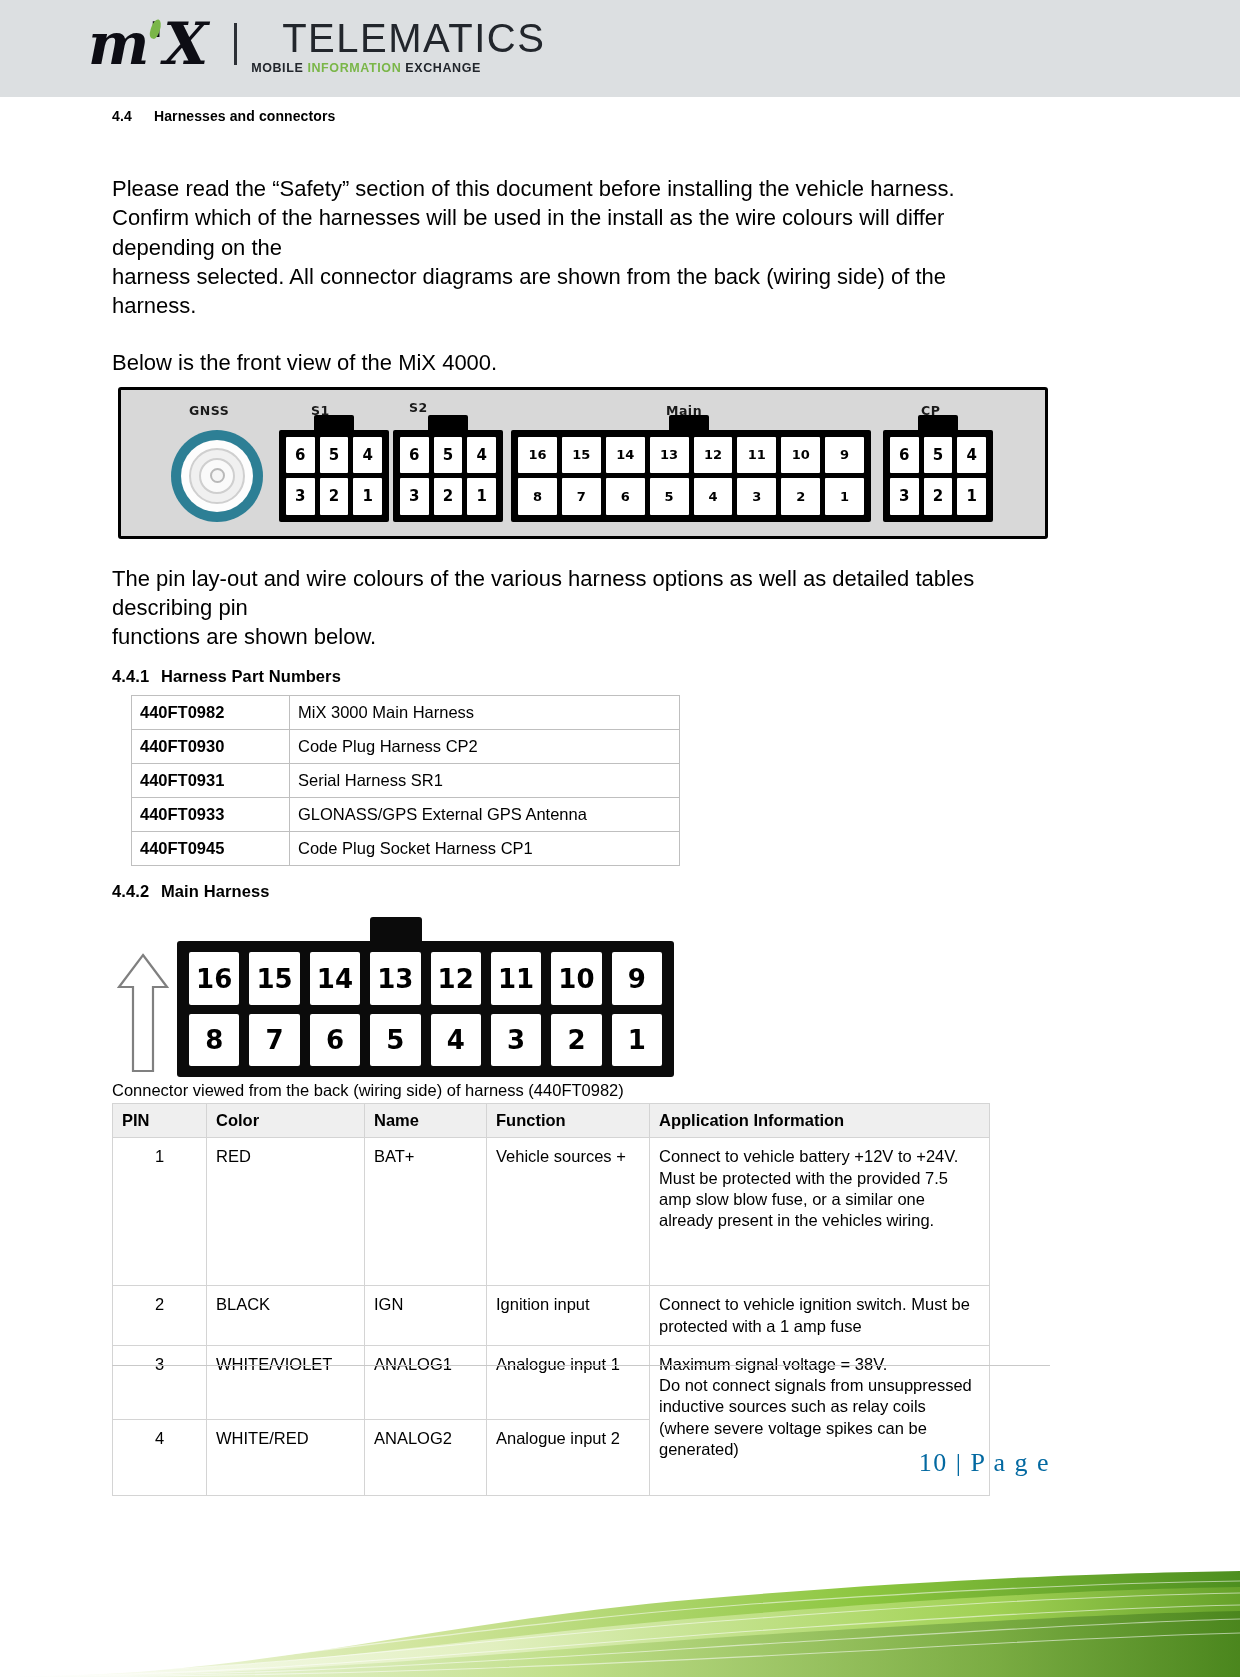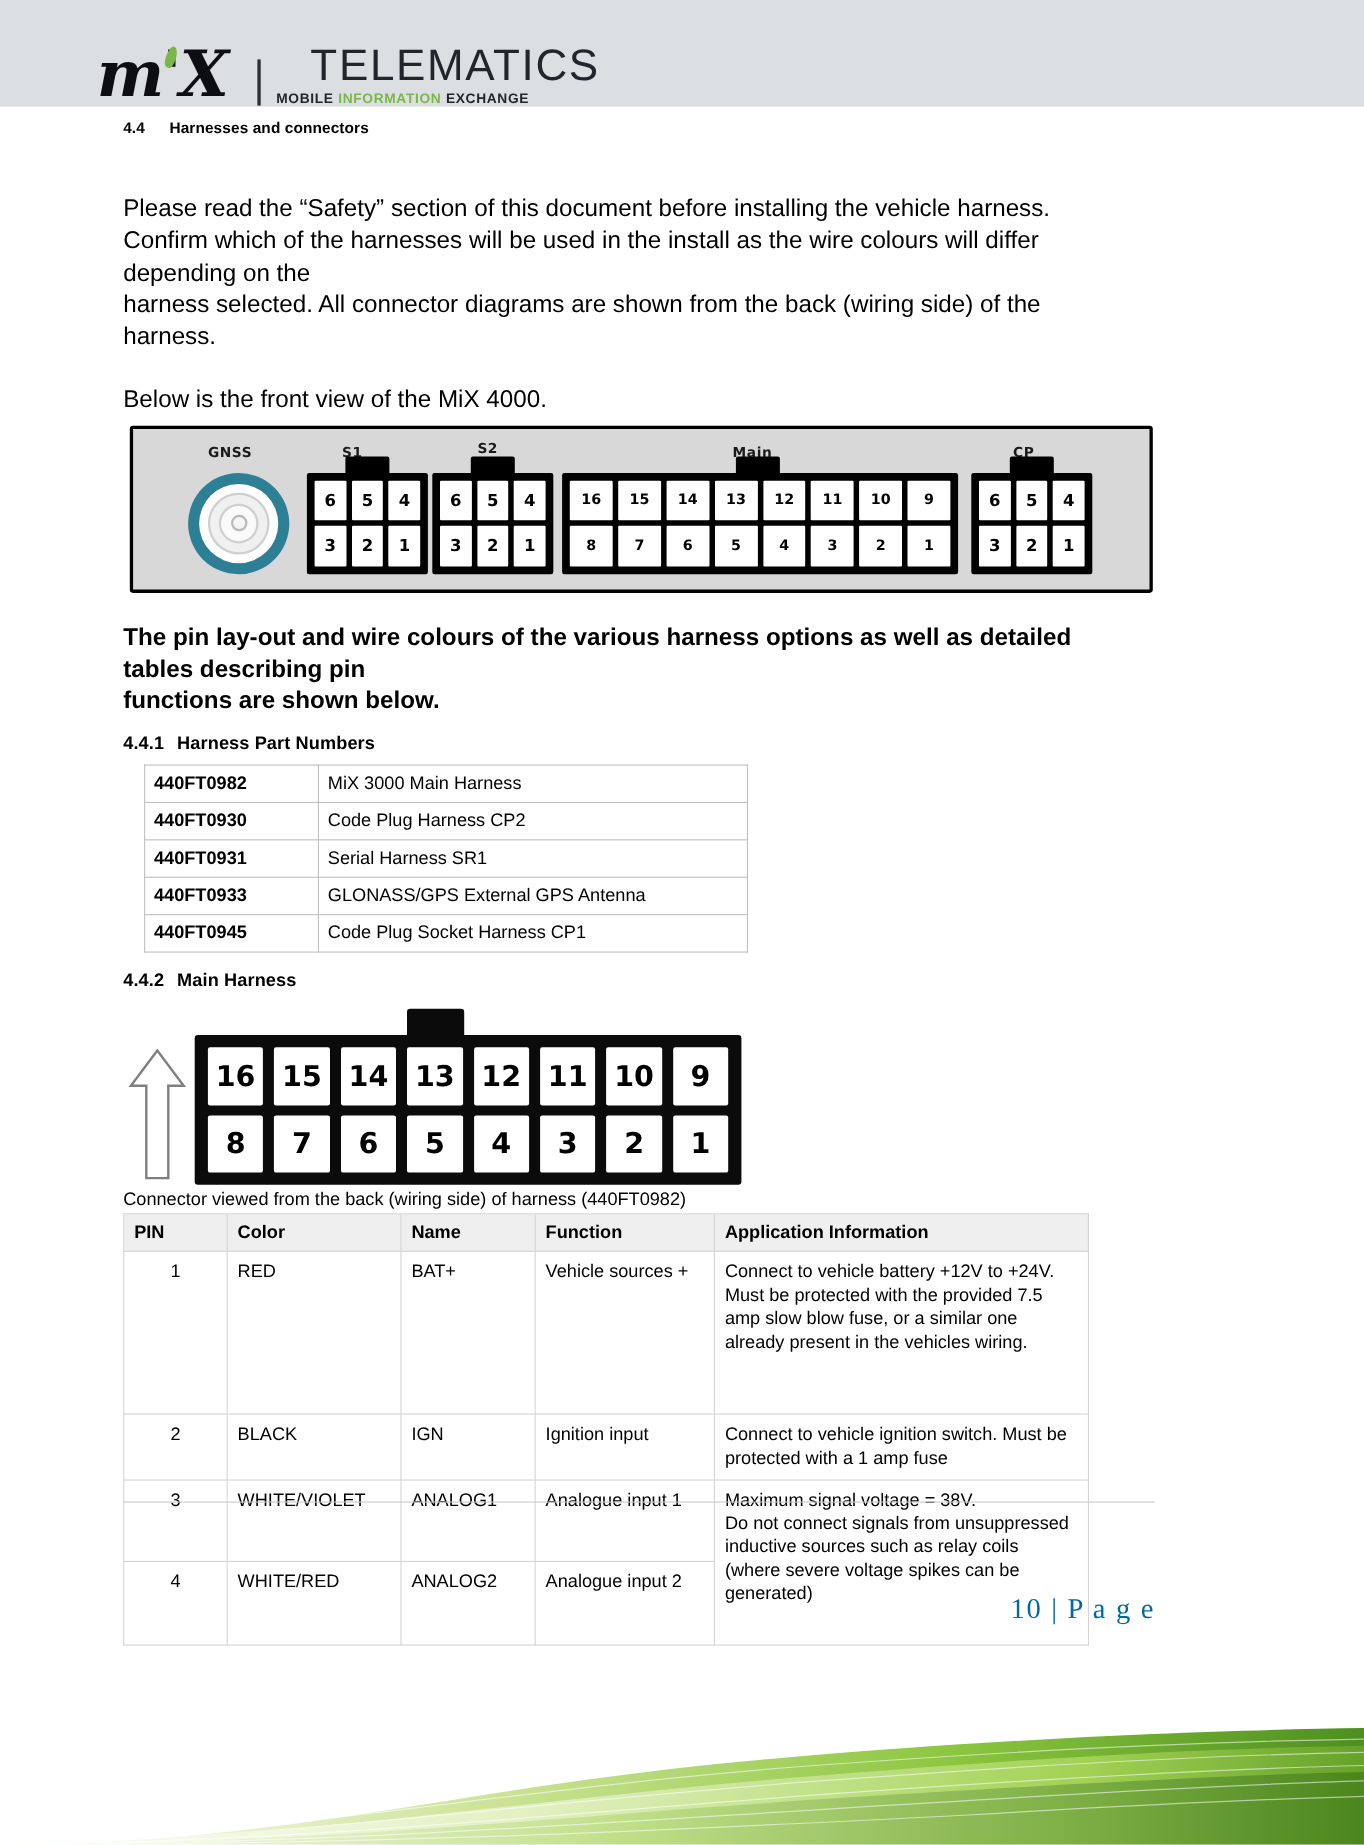--- a/index.html
+++ b/index.html
@@ -18,23 +18,23 @@
   .page-header {
     position: absolute;
     top: 0; left: 0;
     width: 1240px;
     height: 97px;
     background: #dcdfe1;
   }
   .logo-wrap {
     position: absolute;
     left: 88px;
-    top: 24px;
+    top: 8px;
     display: flex;
-    align-items: flex-end;
+    align-items: center;
     height: 72px;
   }
   .logo-mix {
     font-family: "DejaVu Serif", serif;
     font-style: italic;
     font-weight: 700;
     font-size: 58px;
     letter-spacing: -2px;
     color: #0d0d14;
     line-height: 1;
@@ -102,21 +102,21 @@
   .h3 .num { display: inline-block; min-width: 49px; }
 
   .para {
     font-size: 22px;
     line-height: 1.33;
     margin: 0 0 0 112px;
     width: 910px;
   }
   .para-gap-top { margin-top: 50px; }
   .para-gap-top2 { margin-top: 28px; }
-  .para-gap-top3 { margin-top: 25px; font-weight: bold; }
+  .para-gap-top3 { margin-top: 25px; }
 
   
   .device-box {
     position: relative;
     margin: 9px 0 0 118px;
     width: 930px;
     height: 152px;
     background: #d8d8d8;
     border: 3px solid #000;
     border-radius: 3px;
@@ -349,21 +349,21 @@
       <div class="grid" id="grid-s1" style="grid-template-columns:repeat(3,1fr); grid-template-rows:repeat(2,1fr);">
           <div class="pin" style="font-size: 15px;">6</div>
           <div class="pin" style="font-size: 15px;">5</div>
           <div class="pin" style="font-size: 15px;">4</div>
           <div class="pin" style="font-size: 15px;">3</div>
           <div class="pin" style="font-size: 15px;">2</div>
           <div class="pin" style="font-size: 15px;">1</div>
         </div>
     </div>
 
-    <div class="dev-label" style="left:313px; top:10px;">S2</div>
+    <div class="dev-label" style="left:288px; top:10px;">S2</div>
     <div class="conn" id="conn-s2" style="left:272px; top:40px; width:110px; height:92px;">
       <div class="notch" style="left:35px;"></div>
       <div class="grid" id="grid-s2" style="grid-template-columns:repeat(3,1fr); grid-template-rows:repeat(2,1fr);">
           <div class="pin" style="font-size: 15px;">6</div>
           <div class="pin" style="font-size: 15px;">5</div>
           <div class="pin" style="font-size: 15px;">4</div>
           <div class="pin" style="font-size: 15px;">3</div>
           <div class="pin" style="font-size: 15px;">2</div>
           <div class="pin" style="font-size: 15px;">1</div>
         </div>

